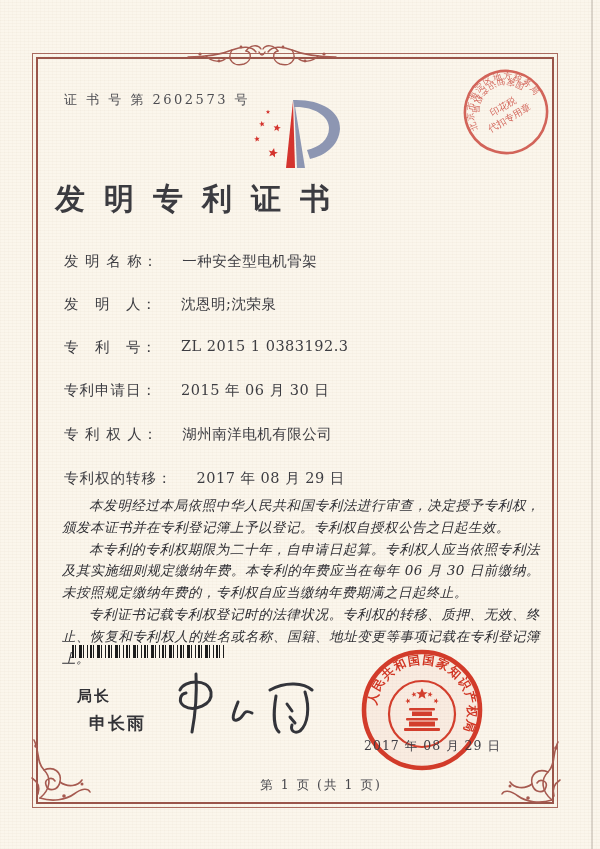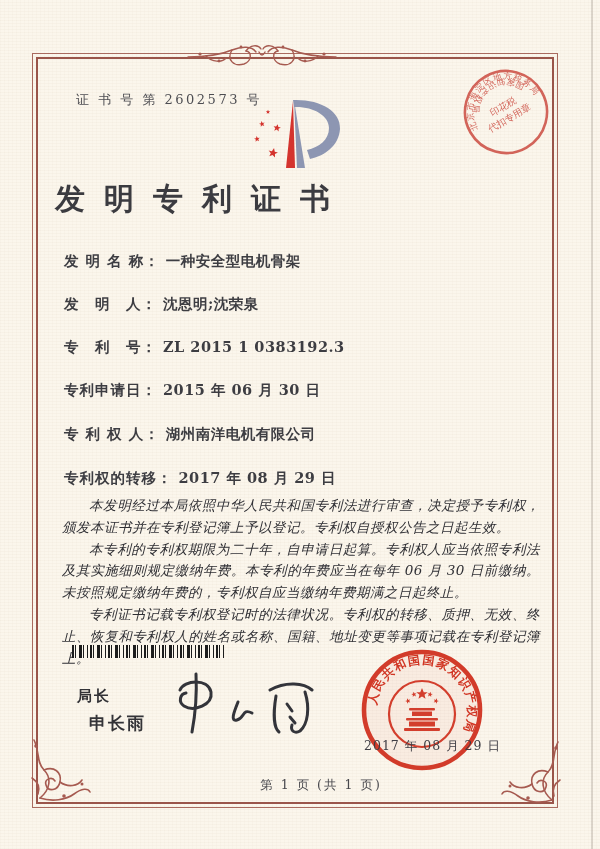--- a/index.html
+++ b/index.html
@@ -21,35 +21,35 @@
     background:rgba(150,140,128,0.30);
   }
   .frame{
     position:absolute;left:36px;top:57px;width:514px;height:743px;
     border:2px solid #9a554a;
     outline:1px solid #a96a5e;
     outline-offset:3px;
   }
   .cert-no{
     position:absolute;left:64px;top:91px;
-    font-size:13px;letter-spacing:2.5px;color:#4d4d52;margin-left:12px;
+    font-size:13px;letter-spacing:2.5px;color:#4d4d52;
   }
   .logo{position:absolute;left:250px;top:97px;width:95px;height:74px;}
   .title{
     position:absolute;left:36px;top:179px;width:514px;
     font-size:30px;font-weight:600;color:#3b3b40;
     letter-spacing:19px;text-indent:19px;
   }
   .tax-stamp{
     position:absolute;left:461px;top:67px;width:90px;height:90px;
     transform:rotate(-30deg);opacity:0.88;
   }
   .field-row{
     position:absolute;left:64px;width:460px;
-    font-size:14.5px;color:#3d3d42;display:flex;gap:6px;white-space:nowrap;font-weight:bold;
+    font-size:14.5px;color:#3d3d42;display:flex;gap:24px;white-space:nowrap;
   }
   .field-row .lab{letter-spacing:1px;}
   .field-row .val{letter-spacing:0.5px;}
   .r0{top:252px}.r1{top:295px}.r2{top:338px}.r3{top:381px}.r4{top:425px}.r5{top:469px}
   .body-text{
     position:absolute;left:62px;top:495px;width:478px;
     font-size:13.5px;line-height:21.8px;color:#2f2f34;text-align:justify;
   }
   .body-text p{margin:0;text-indent:2em;letter-spacing:0.5px;font-style:italic;}
   .barcode{

